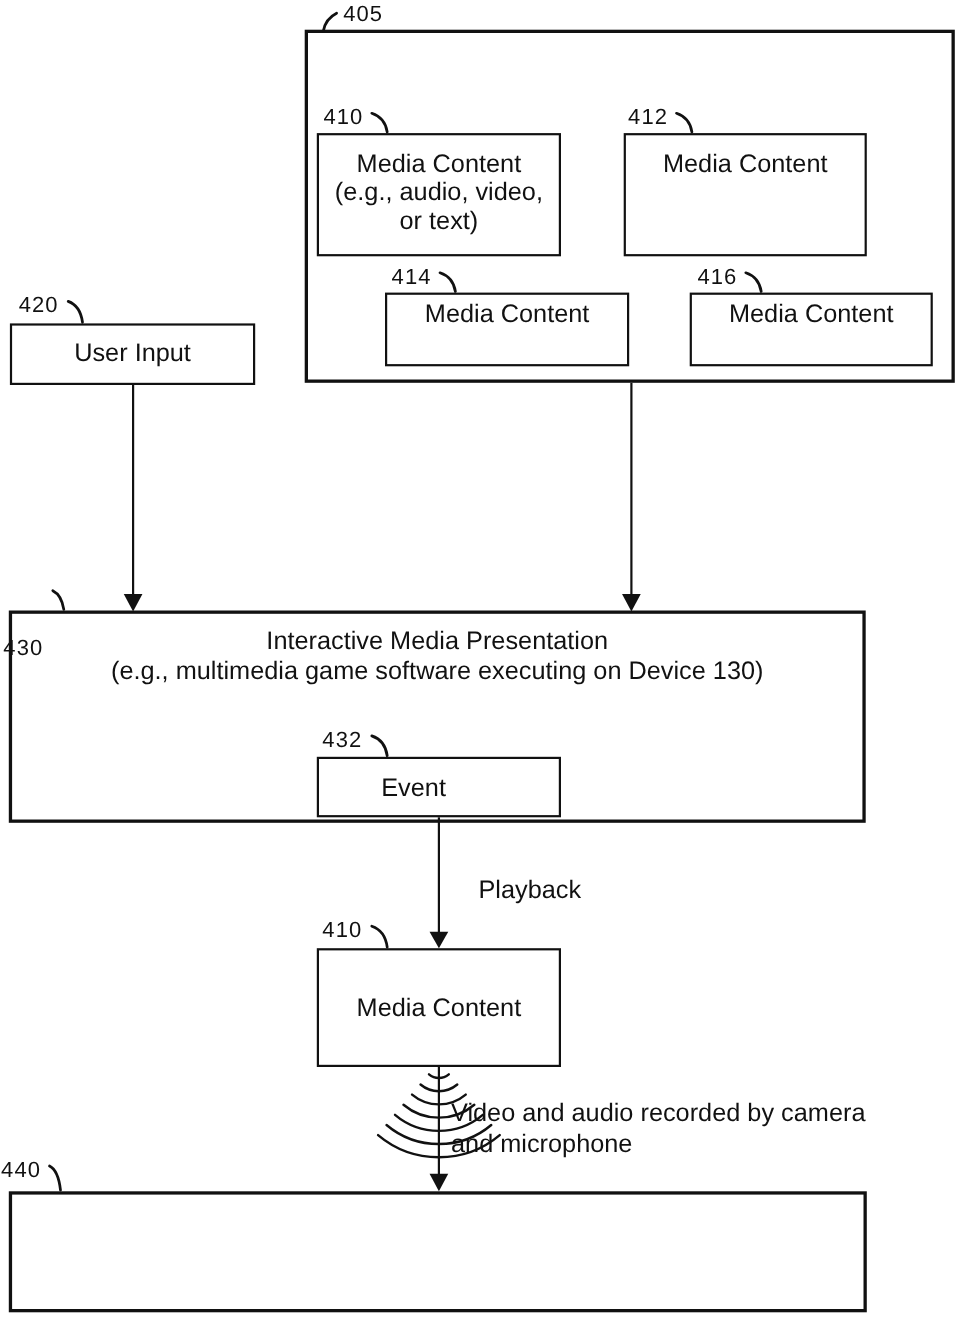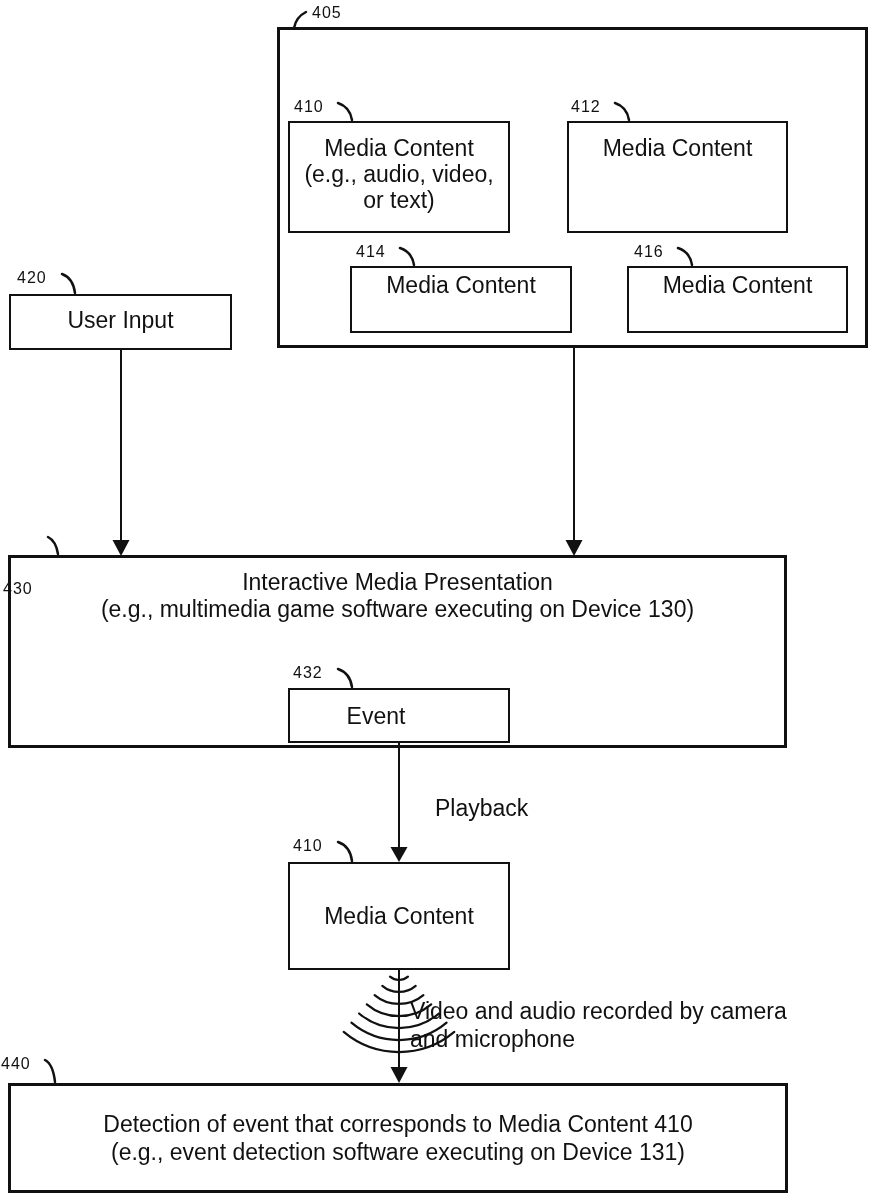--- a/index.html
+++ b/index.html
@@ -7,21 +7,21 @@
     position:relative;width:877px;height:1200px;background:#fff;
     font-family:"Liberation Sans","DejaVu Sans",sans-serif;color:#111;
     overflow:hidden;
   }
   .lines{position:absolute;left:0;top:0;z-index:5;pointer-events:none;}
   .box{position:absolute;background:transparent;border:2px solid #111;box-sizing:border-box;z-index:1;}
   .box.thick{border-width:3px;}
   .txt{position:absolute;z-index:2;font-size:23px;line-height:26px;text-align:center;white-space:pre-line;}
   .txt.lh27{line-height:27px;}
   .txt.lh28{line-height:28px;}
-  .ref{position:absolute;z-index:6;font-size:16px;line-height:24px;letter-spacing:1px;}
+  .ref{position:absolute;z-index:6;font-size:20px;line-height:24px;letter-spacing:1px;}
   .annot{position:absolute;z-index:2;font-size:23px;line-height:28px;white-space:pre-line;}
 </style>
 </head>
 <body>
 
 <div class="canvas">
 
   <svg class="lines" width="877" height="1200" viewBox="0 0 877 1200">
     <g stroke="#111" stroke-width="2" fill="#111">
 
@@ -85,22 +85,20 @@
 (e.g., audio, video,
 or text)</div>
   <div class="txt" style="left:569px;top:135px;width:217px;">Media Content</div>
   <div class="txt" style="left:352px;top:272px;width:218px;">Media Content</div>
   <div class="txt" style="left:629px;top:272px;width:217px;">Media Content</div>
   <div class="txt" style="left:11px;top:307px;width:219px;">User Input</div>
   <div class="txt lh27" style="left:10px;top:569px;width:775px;">Interactive Media Presentation
 (e.g., multimedia game software executing on Device 130)</div>
   <div class="txt" style="left:282px;top:703px;width:188px;">Event</div>
   <div class="txt" style="left:290px;top:903px;width:218px;">Media Content</div>
-  <div class="txt lh28" style="left:10px;top:1110px;width:776px;">Detection of event that corresponds to Media Content 410
-(e.g., event detection software executing on Device 131)</div>
 
   <div class="annot" style="left:423px;top:794px;margin-left:12px;">Playback</div>
   <div class="annot" style="left:410px;top:997px;width:400px;">Video and audio recorded by camera
 and microphone</div>
 
   <div class="ref" style="left:312px;top:1px;">405</div>
   <div class="ref" style="left:294px;top:95px;">410</div>
   <div class="ref" style="left:571px;top:95px;text-align:center;">412</div>
   <div class="ref" style="left:356px;top:240px;">414</div>
   <div class="ref" style="left:634px;top:240px;">416</div>

